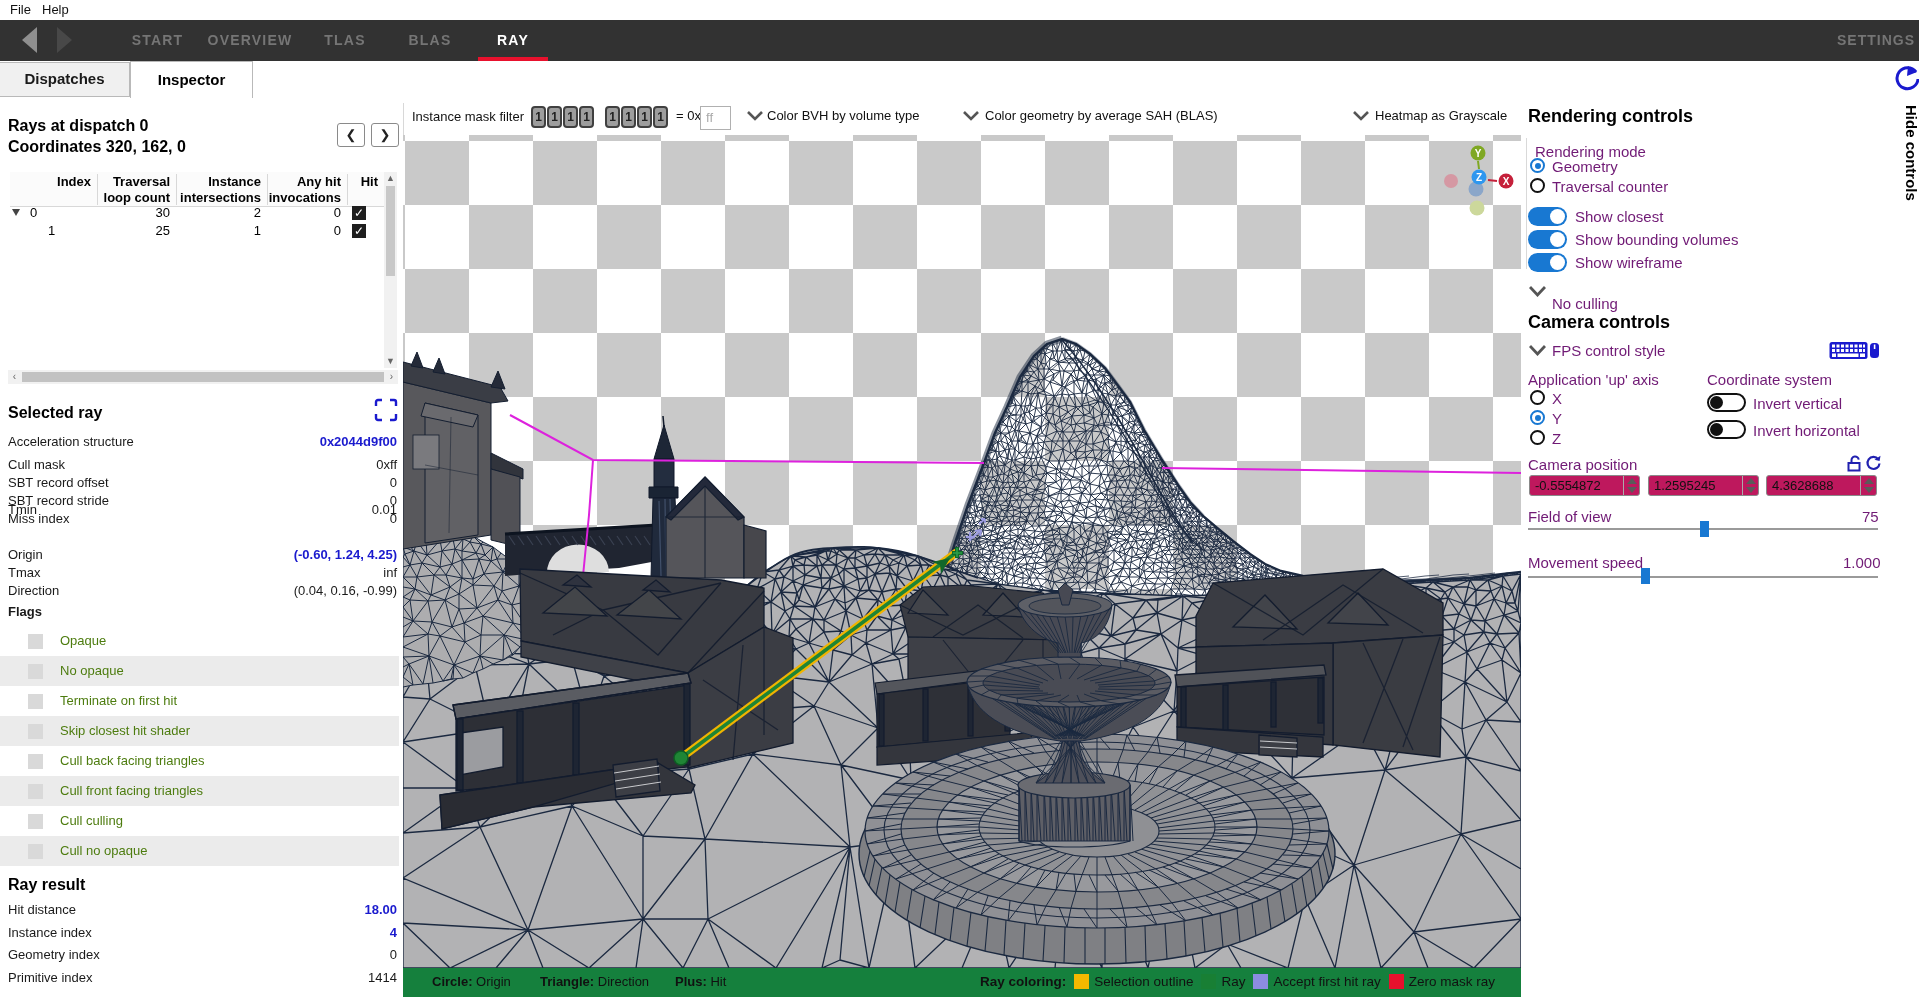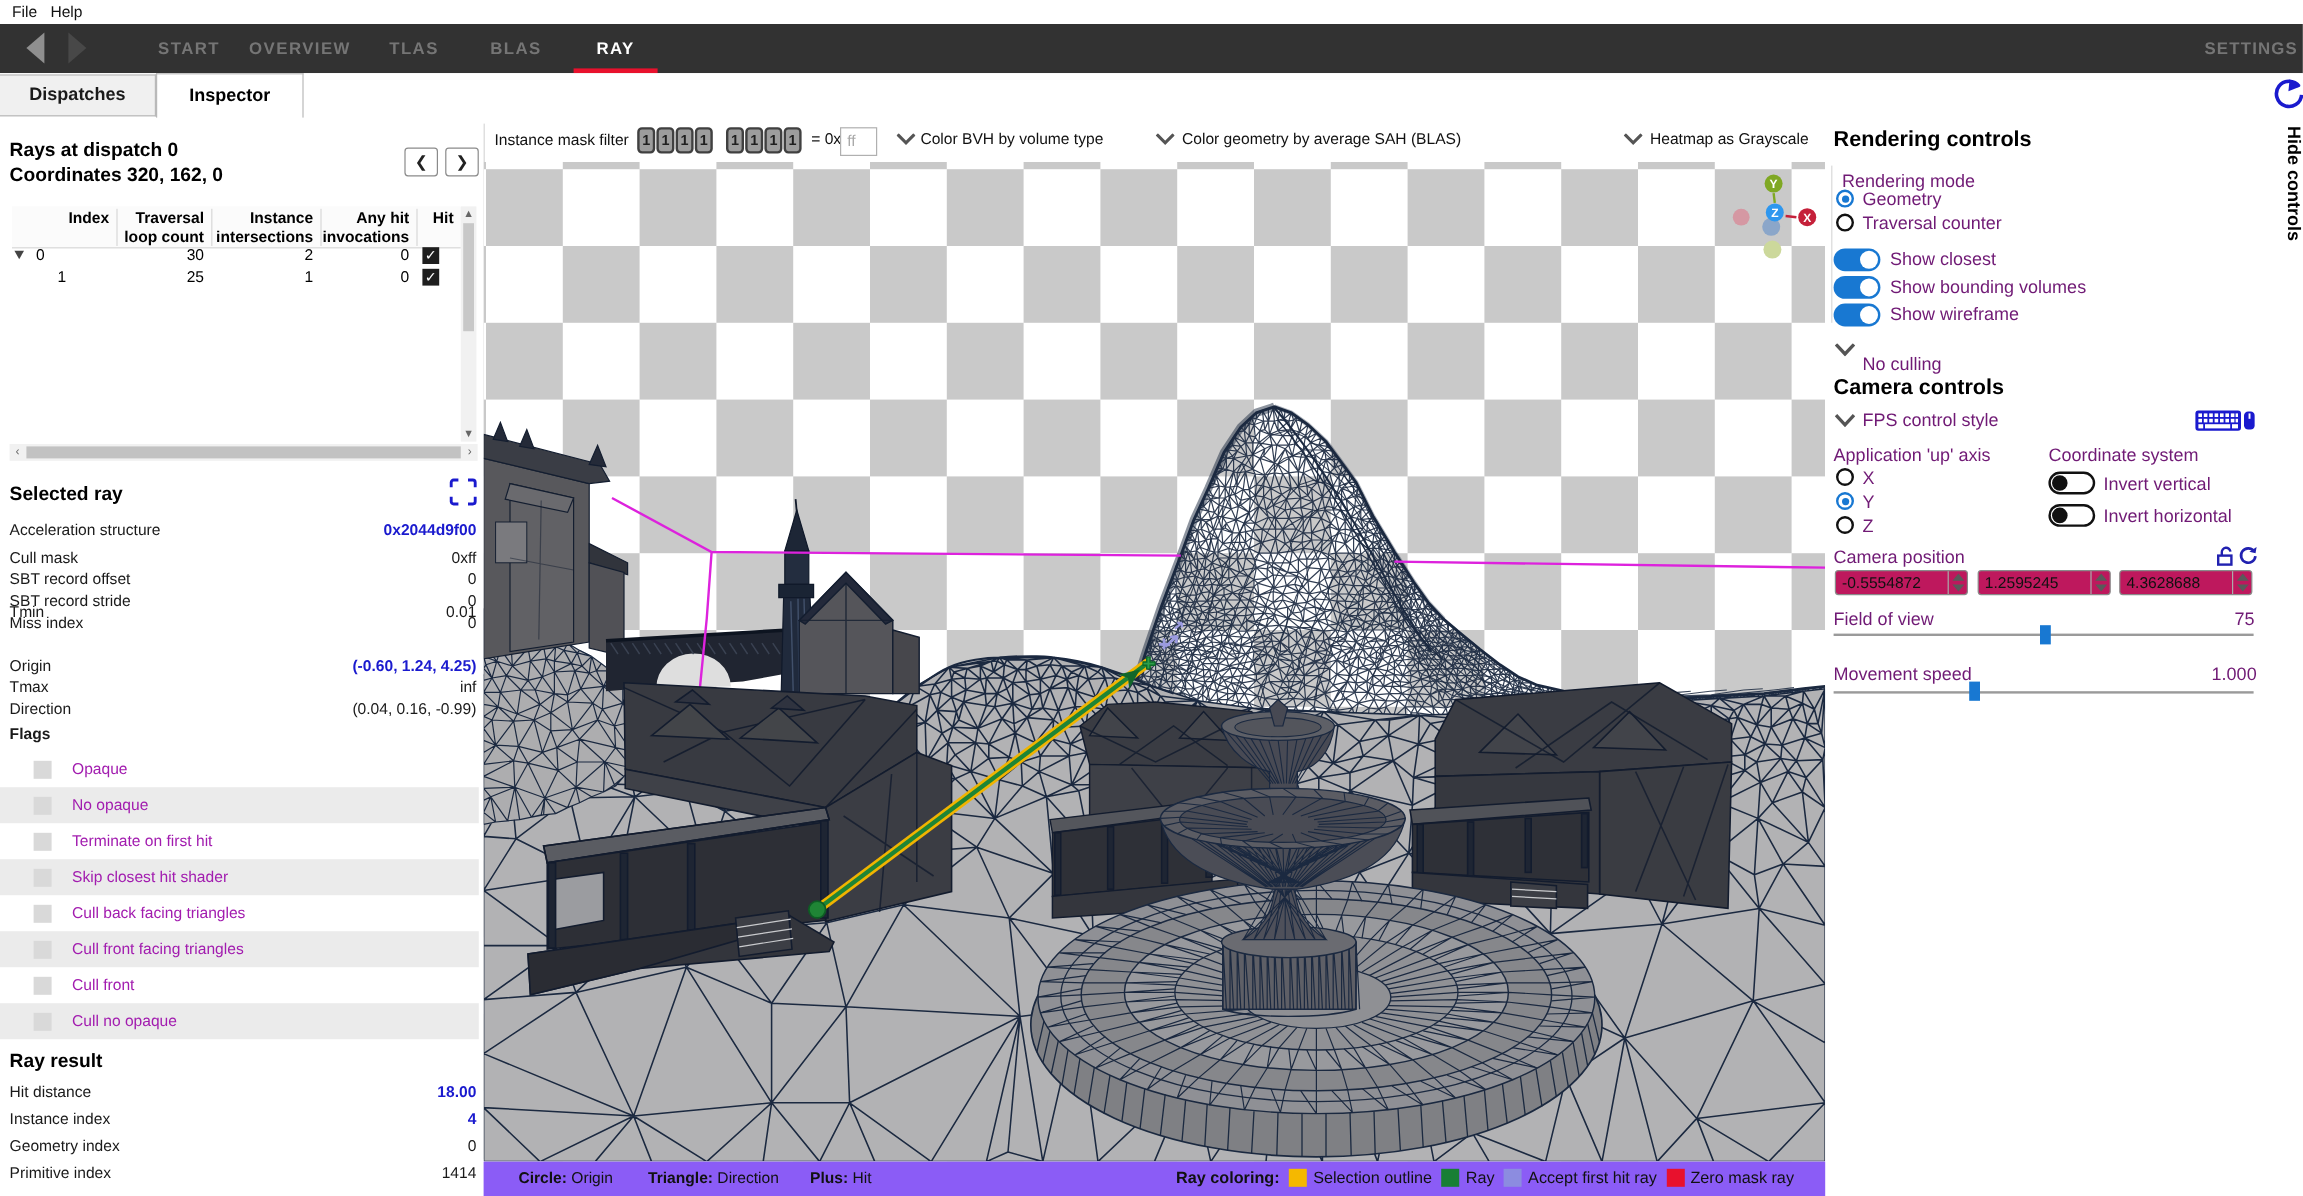--- a/index.html
+++ b/index.html
@@ -9,27 +9,27 @@
 .navtab { position:absolute; top:0; height:41px; line-height:41px; font-size:14px; font-weight:bold; letter-spacing:1.2px; color:#757575; text-align:center; }
 .arrow-l { position:absolute; left:22px; top:7px; width:0; height:0; border-style:solid; border-width:13px 15px 13px 0; border-color:transparent #8f8f8f transparent transparent; }
 .arrow-r { position:absolute; left:57px; top:7px; width:0; height:0; border-style:solid; border-width:13px 0 13px 15px; border-color:transparent transparent transparent #484848; }
 #tabrow { position:absolute; left:0; top:61px; width:1919px; height:36px; background:#fff; }
 .tab1 { position:absolute; left:0; top:1px; width:130px; height:35px; background:#f0f0f0; border:1px solid #b9b9b9; border-left:none; font-size:15px; font-weight:bold; text-align:center; line-height:32px; color:#1a1a1a; }
 .tab2 { position:absolute; left:130px; top:0px; width:123px; height:37px; background:#fff; border:1px solid #b9b9b9; border-bottom:none; font-size:15px; font-weight:bold; text-align:center; line-height:35px; color:#000; }
 #leftpanel { position:absolute; left:0; top:0; width:403px; height:997px; }
 #viewheader { position:absolute; left:404px; top:97px; width:1117px; height:38px; background:#fff; font-size:13px; color:#111; white-space:nowrap; }
 #vdivider { position:absolute; left:403px; top:103px; width:1px; height:863px; background:#d8d8d8; }
 #viewport { position:absolute; left:403px; top:135px; width:1118px; height:833px; overflow:hidden; }
-#legend { position:absolute; left:403px; top:968px; width:1118px; height:29px; background:#8b5cf6; font-size:13px; color:#111; }
+#legend { position:absolute; left:403px; top:968px; width:1118px; height:29px; background:#15803d; font-size:13px; color:#111; }
 #rightpanel { position:absolute; left:1521px; top:0; width:398px; height:997px; }
 .b { font-weight:bold; }
 .blue { color:#1a1ace; font-weight:bold; }
 .kv { position:absolute; left:8px; font-size:13px; color:#1a1a1a; width:389px; height:18px; white-space:nowrap; }
 .kv .v { position:absolute; right:0; top:0; }
-.flagrow { position:absolute; left:0; width:399px; height:30px; font-size:13px; color:#a21caf;text-align:right; }
+.flagrow { position:absolute; left:0; width:399px; height:30px; font-size:13px; color:#4d7c0f;text-align:right; }
 .flagrow .cb { position:absolute; left:28px; top:8px; width:15px; height:15px; background:#d9d9d9; }
 .flagrow .lb { position:absolute; left:60px; top:7px; }
 .radio { position:absolute; width:15px; height:15px; border-radius:50%; border:2px solid #111; background:#fff; }
 .radio.sel { border-color:#1878d2; }
 .radio.sel::after { content:""; position:absolute; left:2.5px; top:2.5px; width:6px; height:6px; border-radius:50%; background:#1878d2; }
 .toggle-on { position:absolute; width:39px; height:19px; border-radius:10px; background:#1878d2; }
 .toggle-on::after { content:""; position:absolute; right:2px; top:2px; width:15px; height:15px; border-radius:50%; background:#fff; }
 .toggle-off { position:absolute; width:39px; height:19px; border-radius:10px; background:#fff; border:2px solid #111; }
 .toggle-off::after { content:""; position:absolute; left:1px; top:1px; width:13px; height:13px; border-radius:50%; background:#111; }
 .rp-label { position:absolute; font-size:15px; color:#701a75; white-space:nowrap; }
@@ -131,21 +131,21 @@
     <div class="flagrow" style="top:746px;">
       <span class="cb"></span>
       <span class="lb">Cull back facing triangles</span>
     </div>
     <div class="flagrow" style="top:776px;background:#ebebeb;">
       <span class="cb"></span>
       <span class="lb">Cull front facing triangles</span>
     </div>
     <div class="flagrow" style="top:806px;">
       <span class="cb"></span>
-      <span class="lb">Cull front</span>
+      <span class="lb">Cull culling</span>
     </div>
     <div class="flagrow" style="top:836px;background:#ebebeb;">
       <span class="cb"></span>
       <span class="lb">Cull no opaque</span>
     </div>
     <div class="hdr" style="left:8px;top:876px;font-size:16px;">Ray result</div>
     <div class="kv" style="top:902px;">Hit distance<span class="v blue">18.00</span></div>
     <div class="kv" style="top:925px;">Instance index<span class="v blue">4</span></div>
     <div class="kv" style="top:947px;">Geometry index<span class="v">0</span></div>
     <div class="kv" style="top:970px;">Primitive index<span class="v">1414</span></div>

